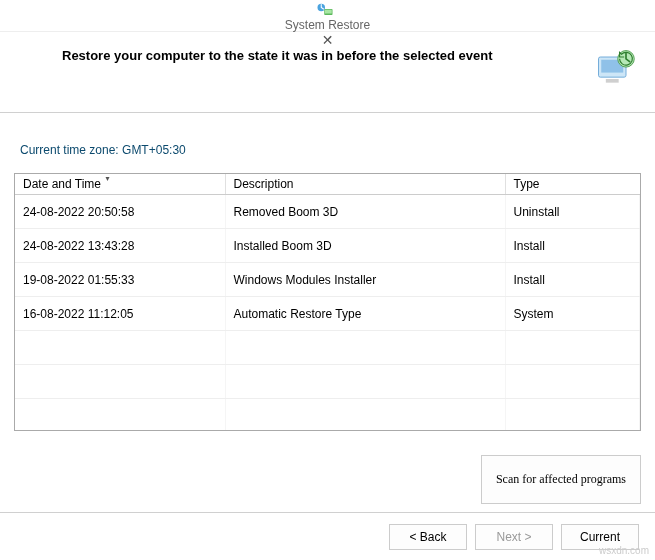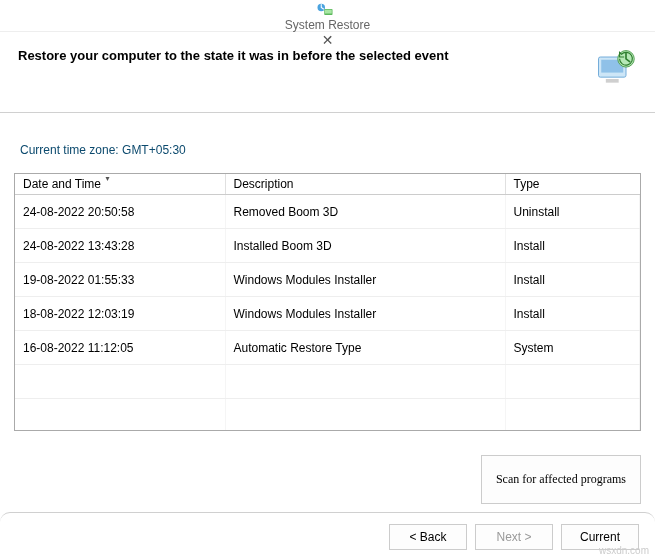--- a/index.html
+++ b/index.html
@@ -21,21 +21,21 @@
       flex-direction: column;
     }
     .titlebar .app-icon { width: 18px; height: 18px; margin-right: 6px; }
     .titlebar .title { color: #666; font-size: 12px; flex: 1; }
     .titlebar .close { width: 28px; text-align: center; color: #555; font-size: 14px; cursor: pointer; }
     .header-row {
       display: flex;
       align-items: flex-start;
       padding: 14px 18px 22px 18px;
     }
-    .header-row .heading { font-weight: bold; font-size: 13px; flex: 1; color: #000; padding-top: 2px;}
+    .header-row .heading { font-weight: bold; font-size: 13px; flex: 1; color: #000; padding-top: 2px; margin-left: 44px;}
     .header-row .big-icon { width: 44px; height: 44px; }
     .divider { height: 1px; background: #d0d0d0; margin: 0; }
     .body-area {
       padding: 30px 14px 10px 14px;
     }
     .tz-label { font-size: 12px; color: #0c4a6e; margin-bottom: 16px; padding-left: 6px;}
     .table-wrap {
       border: 1px solid #aaa;
       height: 258px;
       background: #fff;
@@ -99,21 +99,20 @@
       left: 0;
       right: 0;
       height: 48px;
       border-top: 1px solid #d0d0d0;
       display: flex;
       align-items: center;
       justify-content: flex-end;
       gap: 8px;
       padding: 0 16px;
       background: #fff;
-      border-radius: 10px;
     }
     .scan-btn { min-width: 160px; padding: 16px 14px; font-family: Liberation Serif, serif;}
     .watermark {
       position: absolute;
       bottom: 4px;
       right: 6px;
       font-size: 10px;
       color: #ccc;
       pointer-events: none;
     }
@@ -175,25 +174,20 @@
             <td>24-08-2022 13:43:28</td>
             <td>Installed Boom 3D</td>
             <td>Install</td>
           </tr>
           <tr>
             <td>19-08-2022 01:55:33</td>
             <td>Windows Modules Installer</td>
             <td>Install</td>
           </tr>
           <tr>
-            <td>18-08-2022 12:03:19</td>
-            <td>Windows Modules Installer</td>
-            <td>Install</td>
-          </tr>
-          <tr>
             <td>16-08-2022 11:12:05</td>
             <td>Automatic Restore Type</td>
             <td>System</td>
           </tr>
           <tr class="empty">
             <td>&nbsp;</td>
             <td>&nbsp;</td>
             <td>&nbsp;</td>
           </tr>
           <tr class="empty">

